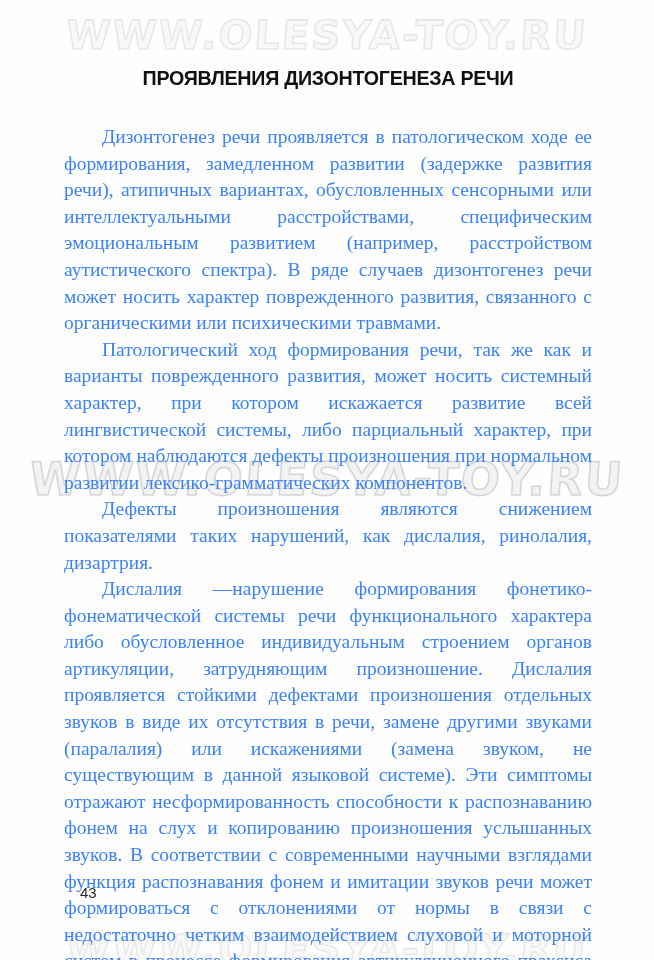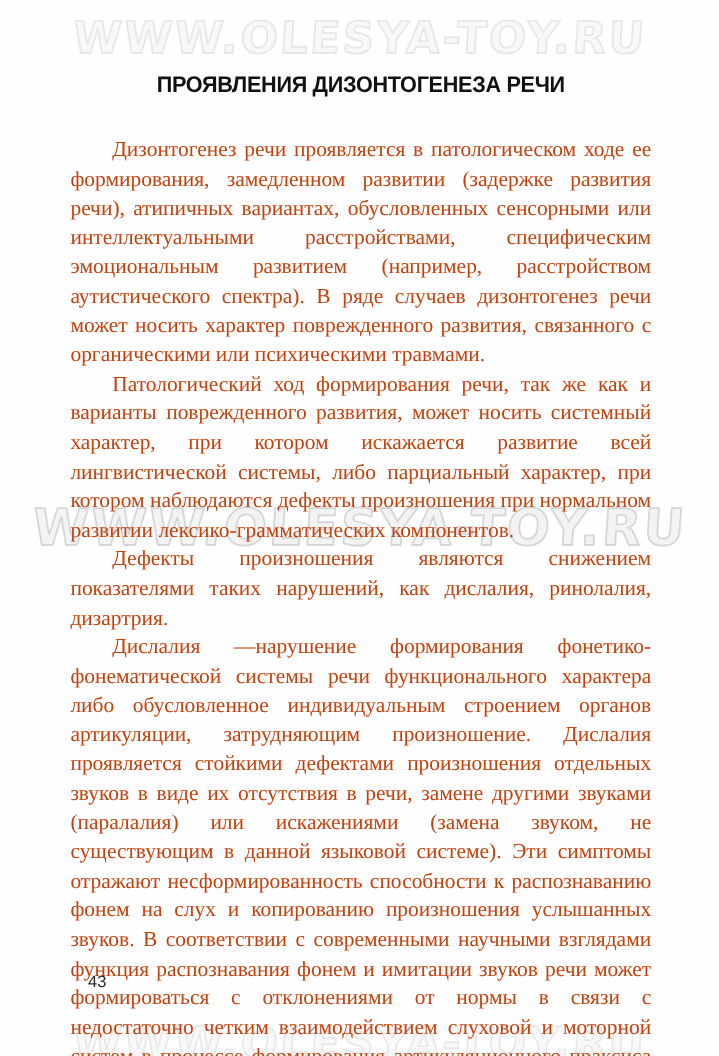--- a/index.html
+++ b/index.html
@@ -53,21 +53,21 @@
       letter-spacing: -0.3px;
       transform: scaleX(0.96);
       color: #111;
     }
     .body-text p {
       margin: 0;
       text-indent: 38px;
       text-align: justify;
       font-size: 19.5px;
       line-height: 26.6px;
-      color: #c2410c;
+      color: #3b82f6;
     }
     .page-number {
       position: absolute;
       left: 80px;
       top: 884px;
       z-index: 1;
       font-family: "Liberation Sans", sans-serif;
       font-size: 15px;
       color: #2a2a2a;
     }

